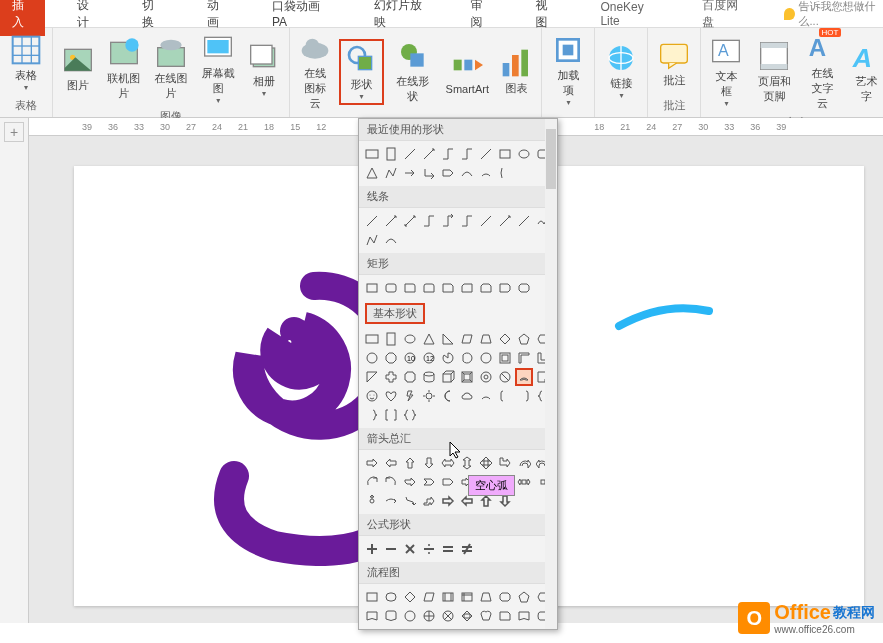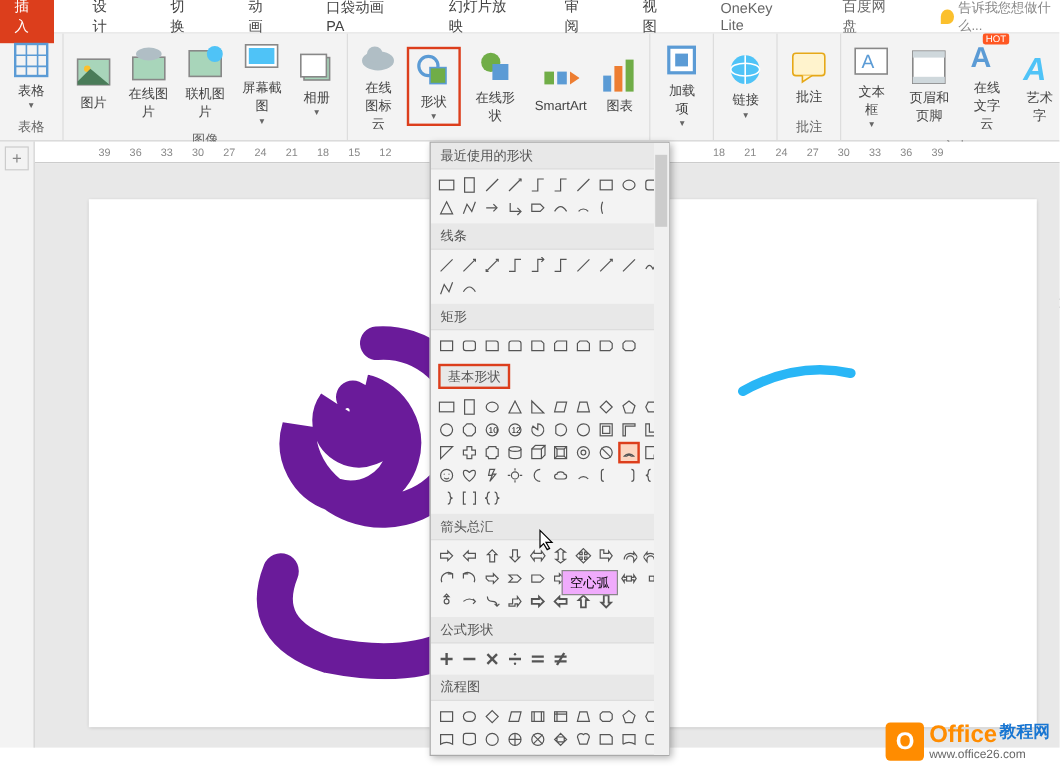--- a/index.html
+++ b/index.html
@@ -52,21 +52,21 @@
     
     .toolbar-icons { position: absolute; right: 10px; top: 128px; display: flex; gap: 8px; }
     .multi-window { font-size: 11px; color: #555; }
     
     .watermark { position: absolute; right: 8px; bottom: 8px; display: flex; align-items: center; gap: 4px; }
     .wm-icon { width: 32px; height: 32px; background: #ff8c00; border-radius: 4px; display: flex; align-items: center; justify-content: center; color: #fff; font-weight: bold; font-size: 20px; }
     .wm-text1 { color: #ff8c00; font-weight: bold; font-size: 20px; }
     .wm-text2 { color: #1976d2; font-weight: bold; font-size: 14px; }
     .wm-url { color: #666; font-size: 10px; }
     .wm-textwrap { display: flex; flex-direction: column; }
-    .wm-row { display: flex; align-items: flex-start; gap: 2px; }
+    .wm-row { display: flex; align-items: center; gap: 2px; }
     
     .hot-badge { position: absolute; background: #ff5722; color: #fff; font-size: 8px; padding: 0 3px; border-radius: 2px; top: -2px; right: 2px; }
   </style>
 </head>
 <body>
 
 <div class="tabs">
   <div class="tab active">插入</div>
   <div class="tab">设计</div>
   <div class="tab">切换</div>
@@ -111,34 +111,34 @@
               <rect x="2" y="4" width="20" height="16" fill="#a8d5ba" stroke="#888"></rect>
               <circle cx="8" cy="10" r="2" fill="#fbc02d"></circle>
               <path d="M2 18 L10 10 L22 20 L2 20 Z" fill="#4a7c59"></path>
             </svg>
           </div>
         <div class="btn-label">图片</div>
       </div>
       <div class="btn">
         <div class="btn-icon">
             <svg viewBox="0 0 24 24">
+              <rect x="2" y="4" width="20" height="16" fill="#a8d5ba" stroke="#888"></rect>
+              <circle cx="18" cy="6" r="5" fill="#4fc3f7"></circle>
+            </svg>
+          </div>
+        <div class="btn-label">联机图片</div>
+      </div>
+      <div class="btn">
+        <div class="btn-icon">
+            <svg viewBox="0 0 24 24">
               <rect x="2" y="8" width="20" height="14" fill="#a8d5ba" stroke="#888"></rect>
               <ellipse cx="12" cy="6" rx="8" ry="4" fill="#b0bec5"></ellipse>
             </svg>
           </div>
         <div class="btn-label">在线图片</div>
-      </div>
-      <div class="btn">
-        <div class="btn-icon">
-            <svg viewBox="0 0 24 24">
-              <rect x="2" y="4" width="20" height="16" fill="#a8d5ba" stroke="#888"></rect>
-              <circle cx="18" cy="6" r="5" fill="#4fc3f7"></circle>
-            </svg>
-          </div>
-        <div class="btn-label">联机图片</div>
       </div>
       <div class="btn">
         <div class="btn-icon">
             <svg viewBox="0 0 24 24">
               <rect x="2" y="4" width="20" height="14" fill="#fff" stroke="#888"></rect>
               <rect x="4" y="6" width="16" height="10" fill="#4fc3f7"></rect>
             </svg>
           </div>
         <div class="btn-label">屏幕截图</div>
         <div class="dropdown-arrow">▾</div>

